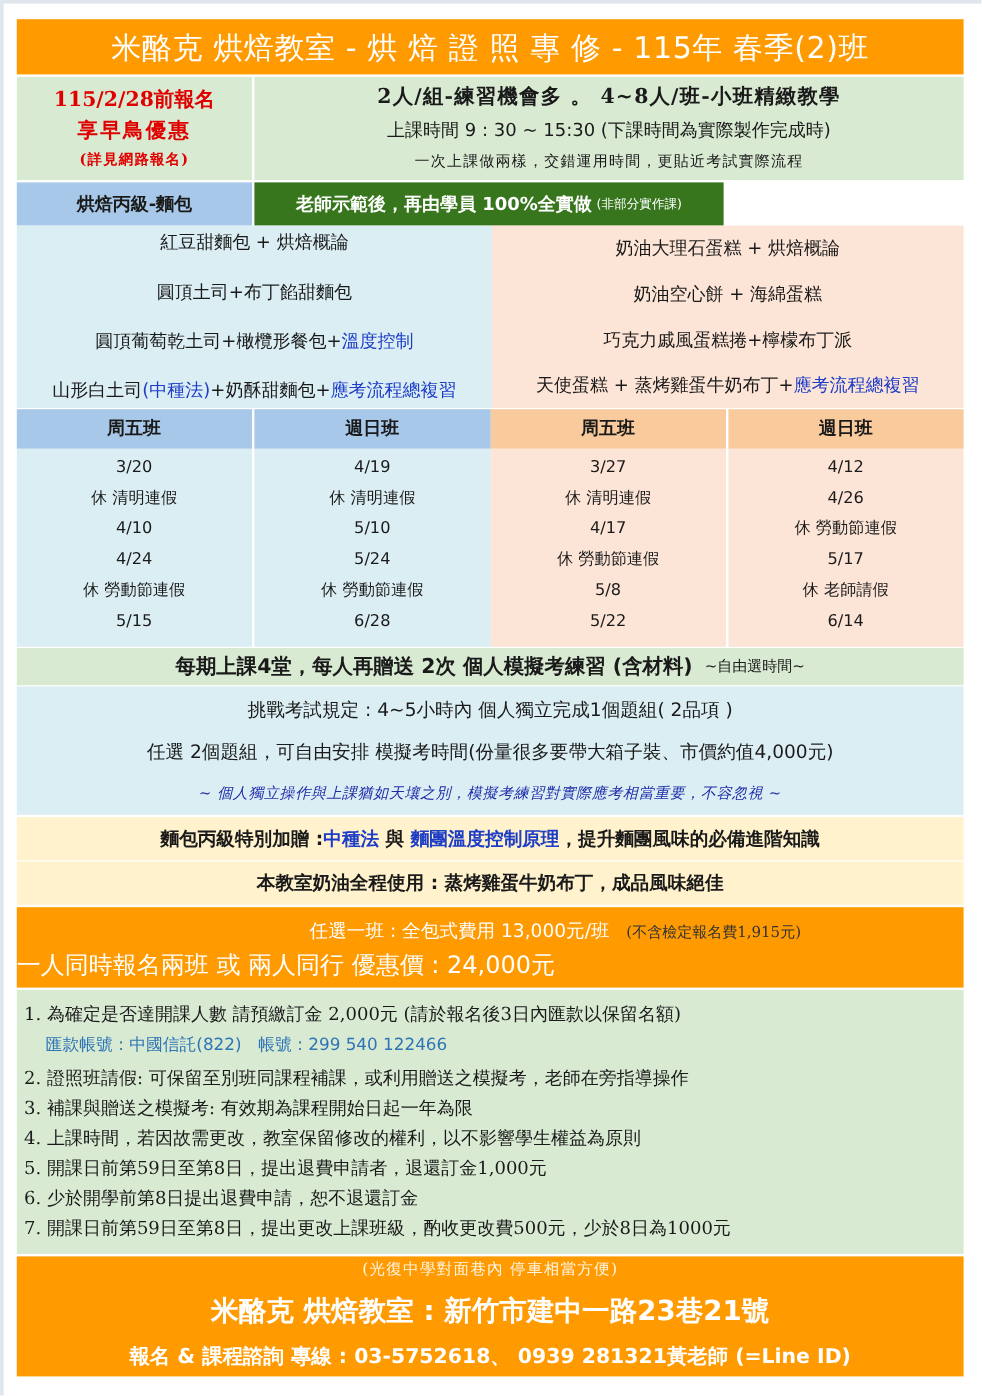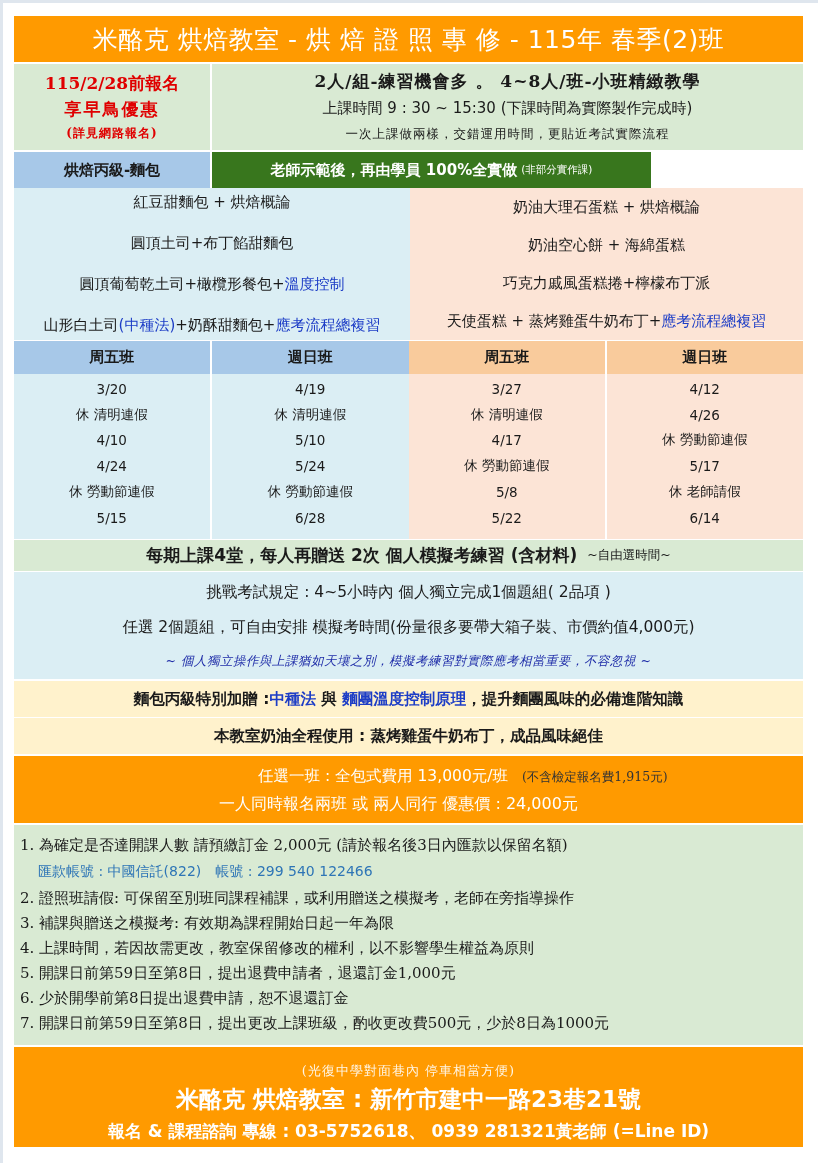--- a/index.html
+++ b/index.html
@@ -16,21 +16,21 @@
   .info-left .l2 { font-size: 17px; font-weight: bold; line-height: 26px; letter-spacing: 2px; }
   .info-left .l3 { font-size: 12px; font-weight: bold; line-height: 22px; letter-spacing: 1px; }
   .info-right { flex: 1; background: #d9ead3; display: flex; flex-direction: column; align-items: center; justify-content: center; }
   .info-right .r1 { font-family: "DejaVu Serif", "Liberation Serif", serif; font-weight: bold; font-size: 17px; line-height: 28px; letter-spacing: 1px; }
   .info-right .r2 { font-size: 15px; line-height: 26px; }
   .info-right .r3 { font-family: "DejaVu Serif", "Liberation Serif", serif; font-size: 12.5px; line-height: 26px; letter-spacing: 1px; }
 
   .course-head { top: 152px; height: 36px; display: flex; text-align: center; }
   .ch { display: flex; align-items: center; justify-content: center; font-size: 15px; font-weight: bold; }
   .ch.bread { width: 196px; background: #a7c8e8; color: #1a1a1a; margin-right: 2px; }
-  .ch.demo { width: 439px; background: #38761d; color: #ffffff; font-size: 15px; }
+  .ch.demo { width: 391px; background: #38761d; color: #ffffff; font-size: 15px; }
   .ch.demo small { font-size: 10.5px; font-weight: normal; margin-left: 4px; }
   .ch.cake { flex: 1; background: #f9cb9c; color: #1a1a1a; margin-left: 2px; }
 
   .course-body { top: 188px; height: 152px; display: flex; }
   .cb-col { display: flex; flex-direction: column; }
   .cb-col.left { width: 396px; background: #dbeef4; gap: 13px; }
   .cb-col.right { flex: 1; background: #fce4d6; }
   .cb-item { height: 38px; display: flex; align-items: center; justify-content: center; font-size: 15px; white-space: nowrap; }
   .blue-text { color: #1d3dc6; }
 
@@ -53,29 +53,29 @@
   .exam-row .e2 { font-size: 15.5px; line-height: 34px; }
   .exam-row .e3 { font-family: "DejaVu Serif", "Liberation Serif", serif; font-style: italic; color: #1f2da8; font-size: 12.5px; line-height: 34px; letter-spacing: 0.5px; }
 
   .cream-row { height: 36px; background: #fff2cc; display: flex; align-items: center; justify-content: center; font-size: 15.5px; font-weight: bold; }
   .cream1 { top: 681px; }
   .cream2 { top: 718px; }
 
   .price-row { top: 756px; height: 67px; display: flex; flex-direction: column; justify-content: center; }
   .price-row .p1 { font-size: 15.5px; line-height: 28px; padding-left: 244px; white-space: nowrap; }
   .price-row .p1 .note { font-family: "DejaVu Serif", "Liberation Serif", serif; color: #333333; font-size: 12.5px; margin-left: 14px; }
-  .price-row .p2 { font-size: 16px; line-height: 26px; text-align: center; padding-right: 20px; }
+  .price-row .p2 { font-size: 20px; line-height: 26px; padding-right: 20px; }
 
   .notes { top: 825px; height: 220px; background: #d9ead3; padding: 6px 0 0 6px; font-family: "DejaVu Serif", "Liberation Serif", serif; }
   .note-line { font-size: 15px; line-height: 25px; white-space: nowrap; }
   .note-line.first { line-height: 28px; }
   .note-sub { font-family: "DejaVu Sans", "Liberation Sans", sans-serif; color: #2e75b6; font-size: 14px; line-height: 24px; padding-left: 18px; margin-bottom: 3px; }
   .note-sub .gap { display: inline-block; width: 14px; }
 
-  .footer { top: 1047px; height: 100px; display: flex; flex-direction: column; align-items: center; justify-content: flex-end; }
+  .footer { top: 1047px; height: 100px; display: flex; flex-direction: column; align-items: center; justify-content: space-between; }
   .footer .f1 { font-family: "DejaVu Serif", "Liberation Serif", serif; font-size: 13px; line-height: 24px; color: #fff6e6; letter-spacing: 1px; }
   .footer .f2 { font-size: 23px; line-height: 32px; font-weight: bold; }
   .footer .f3 { font-size: 17px; line-height: 32px; font-weight: bold; }
 </style>
 </head>
 <body>
 
 <div class="page-frame"></div>
 
 <div class="band orange title-band">

